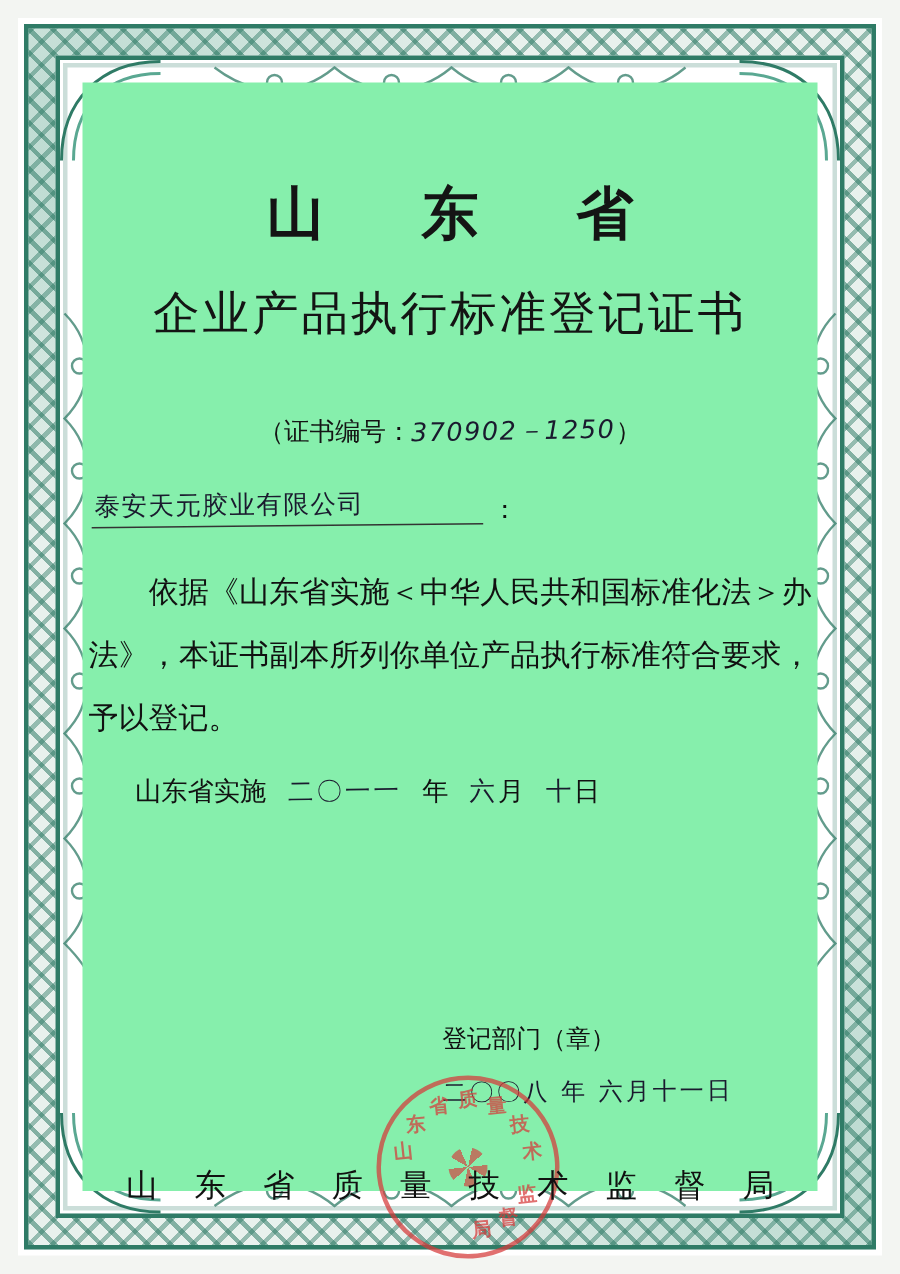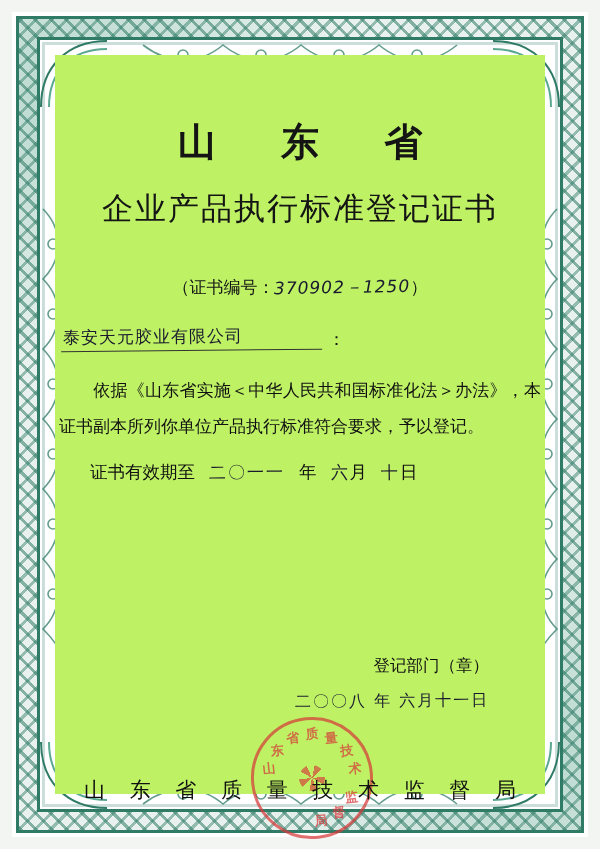--- a/index.html
+++ b/index.html
@@ -86,21 +86,21 @@
   }
   .side-orn svg { display: block; }
 
   
   .page {
     position: absolute;
     left: 55px;
     top: 55px;
     width: 490px;
     height: 739px;
-    background: #bef264;
+    background: #86efac;
     box-sizing: border-box;
   }
 
   .content {
     position: relative;
     width: 100%;
     height: 100%;
     font-family: "DejaVu Sans", sans-serif;
     color: #111;
   }
@@ -160,21 +160,21 @@
     transform: rotate(-0.6deg);
     letter-spacing: 1px;
   }
   .company-colon {
     margin-left: 6px;
     font-size: 17px;
   }
 
   .body-text {
     margin-top: 22px;
-    font-size: 17px;
+    font-size: 20px;
     line-height: 2.1;
     text-align: justify;
     color: #111;
     padding: 0 4px;
   }
   .body-text .indent { display: inline-block; width: 2em; }
 
   .validity-row {
     margin-top: 16px;
     font-size: 17.5px;
@@ -187,22 +187,22 @@
     color: #1a1a2e;
     letter-spacing: 2px;
     display: inline-block;
     transform: rotate(-0.8deg);
   }
   .validity-row .gap { display: inline-block; width: 14px; }
 
   .dept-block {
     position: absolute;
     right: 56px;
-    top: 538px;
-    text-align: right;
+    top: 565px;
+    text-align: left;
     font-size: 16.5px;
     color: #111;
   }
   .dept-date {
     margin-top: 14px;
     font-family: "DejaVu Serif", serif;
     font-size: 16px;
     letter-spacing: 2px;
     color: #1a1a2e;
     transform: rotate(-0.5deg);
@@ -380,21 +380,21 @@
       <div class="company-row">
         <span class="company-name">泰安天元胶业有限公司</span>
         <span class="company-colon">：</span>
       </div>
 
       <div class="body-text">
         <span class="indent"></span><span>依据《山东省实施＜中华人民共和国标准化法＞办法》，本证书副本所列你单位产品执行标准符合要求，予以登记。</span>
       </div>
 
       <div class="validity-row">
-        <span>证书有效期至</span><span class="gap"></span><span class="handwrite">二〇一一</span><span class="gap"></span><span>年</span><span class="gap"></span><span class="handwrite">六</span><span>月</span><span class="gap"></span><span class="handwrite">十</span><span>日</span>
+        <span>山东省实施</span><span class="gap"></span><span class="handwrite">二〇一一</span><span class="gap"></span><span>年</span><span class="gap"></span><span class="handwrite">六</span><span>月</span><span class="gap"></span><span class="handwrite">十</span><span>日</span>
       </div>
 
       <div class="dept-block">
         <div>登记部门（章）</div>
         <div class="dept-date">二〇〇八 年  六月十一日</div>
       </div>
 
       <div class="seal">
         <div class="seal-text">
           <span style="transform: rotate(-72deg) translate(0,-44px) rotate(72deg);">山</span>

